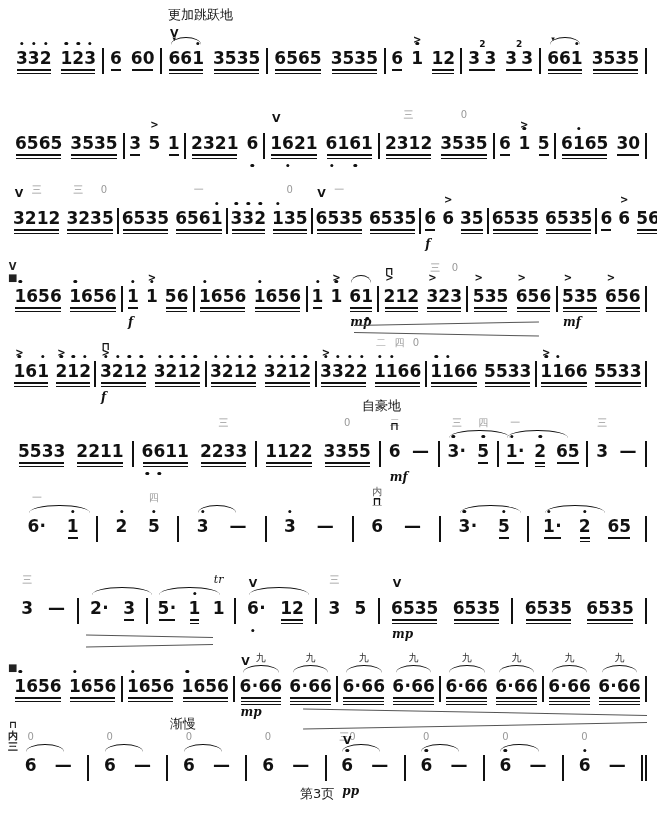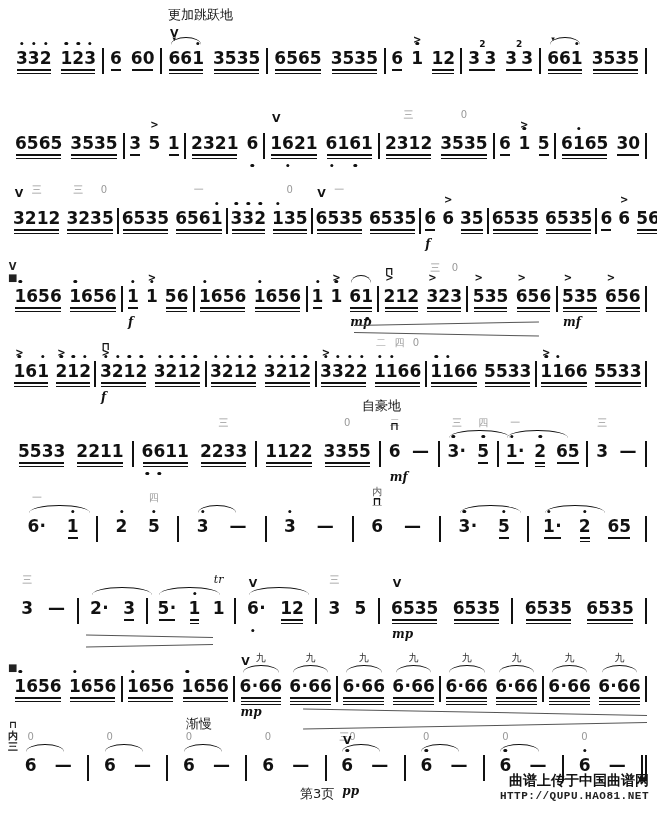--- a/index.html
+++ b/index.html
@@ -47,24 +47,20 @@
   .footer-page{position:absolute;left:300px;top:785px;font-size:13px;color:#222;}
   .credit{position:absolute;right:8px;top:772px;text-align:right;font-weight:bold;}
   .credit .c1{font-size:14px;color:#111;}
   .credit .c2{font-size:11px;font-family:"Liberation Mono","DejaVu Sans Mono",monospace;color:#222;letter-spacing:.5px;}
 </style>
 </head>
 <body>
 
 <div class="page" id="page">
   <div class="footer-page">第3页</div>
-  <div class="credit">
-    <div class="c1">曲谱上传于中国曲谱网</div>
-    <div class="c2">HTTP://QUPU.HAO81.NET</div>
-  </div>
 <div class="mline" style="top: 48px;">
       <span class="lbl" style="left: 158px; top: -42px;">更加跳跃地</span>
       <div class="measure">
         <span class="grp"><span class="digits">
             <span class="ch">3<span class="dt"></span></span>
             <span class="ch">3<span class="dt"></span></span>
             <span class="ch">2<span class="dt"></span></span>
           </span><span class="ul" style="bottom: 7px;"></span><span class="ul" style="bottom: 3.8px;"></span></span>
         <span class="grp"><span class="digits">
             <span class="ch">1<span class="dt"></span></span>
@@ -952,21 +948,21 @@
             <span class="ch">6</span>
           </span><span class="ul" style="bottom: 7px;"></span><span class="ul" style="bottom: 3.8px;"></span><span class="ul" style="bottom: 0.6px;"></span></span>
       </div>
       <span class="bar"></span>
       <span class="hp decresc" style="left: 46%; width: 54%;">
         <i class="t"></i>
         <i class="bm"></i>
       </span>
     </div>
     <div class="mline" style="top: 755px;">
-      <span class="lbl" style="left: 176px; top: -40px;">渐慢</span>
+      <span class="lbl" style="left: 160px; top: -40px;">渐慢</span>
       <span class="pfx">
         <span>⊓</span>
         <span>内</span>
         <span>三</span>
       </span>
       <div class="measure">
         <span class="grp"><span class="abv">
             <span>0</span>
           </span><span class="slur" style="right: -230%;"></span><span class="digits">
             <span class="ch">6</span>

